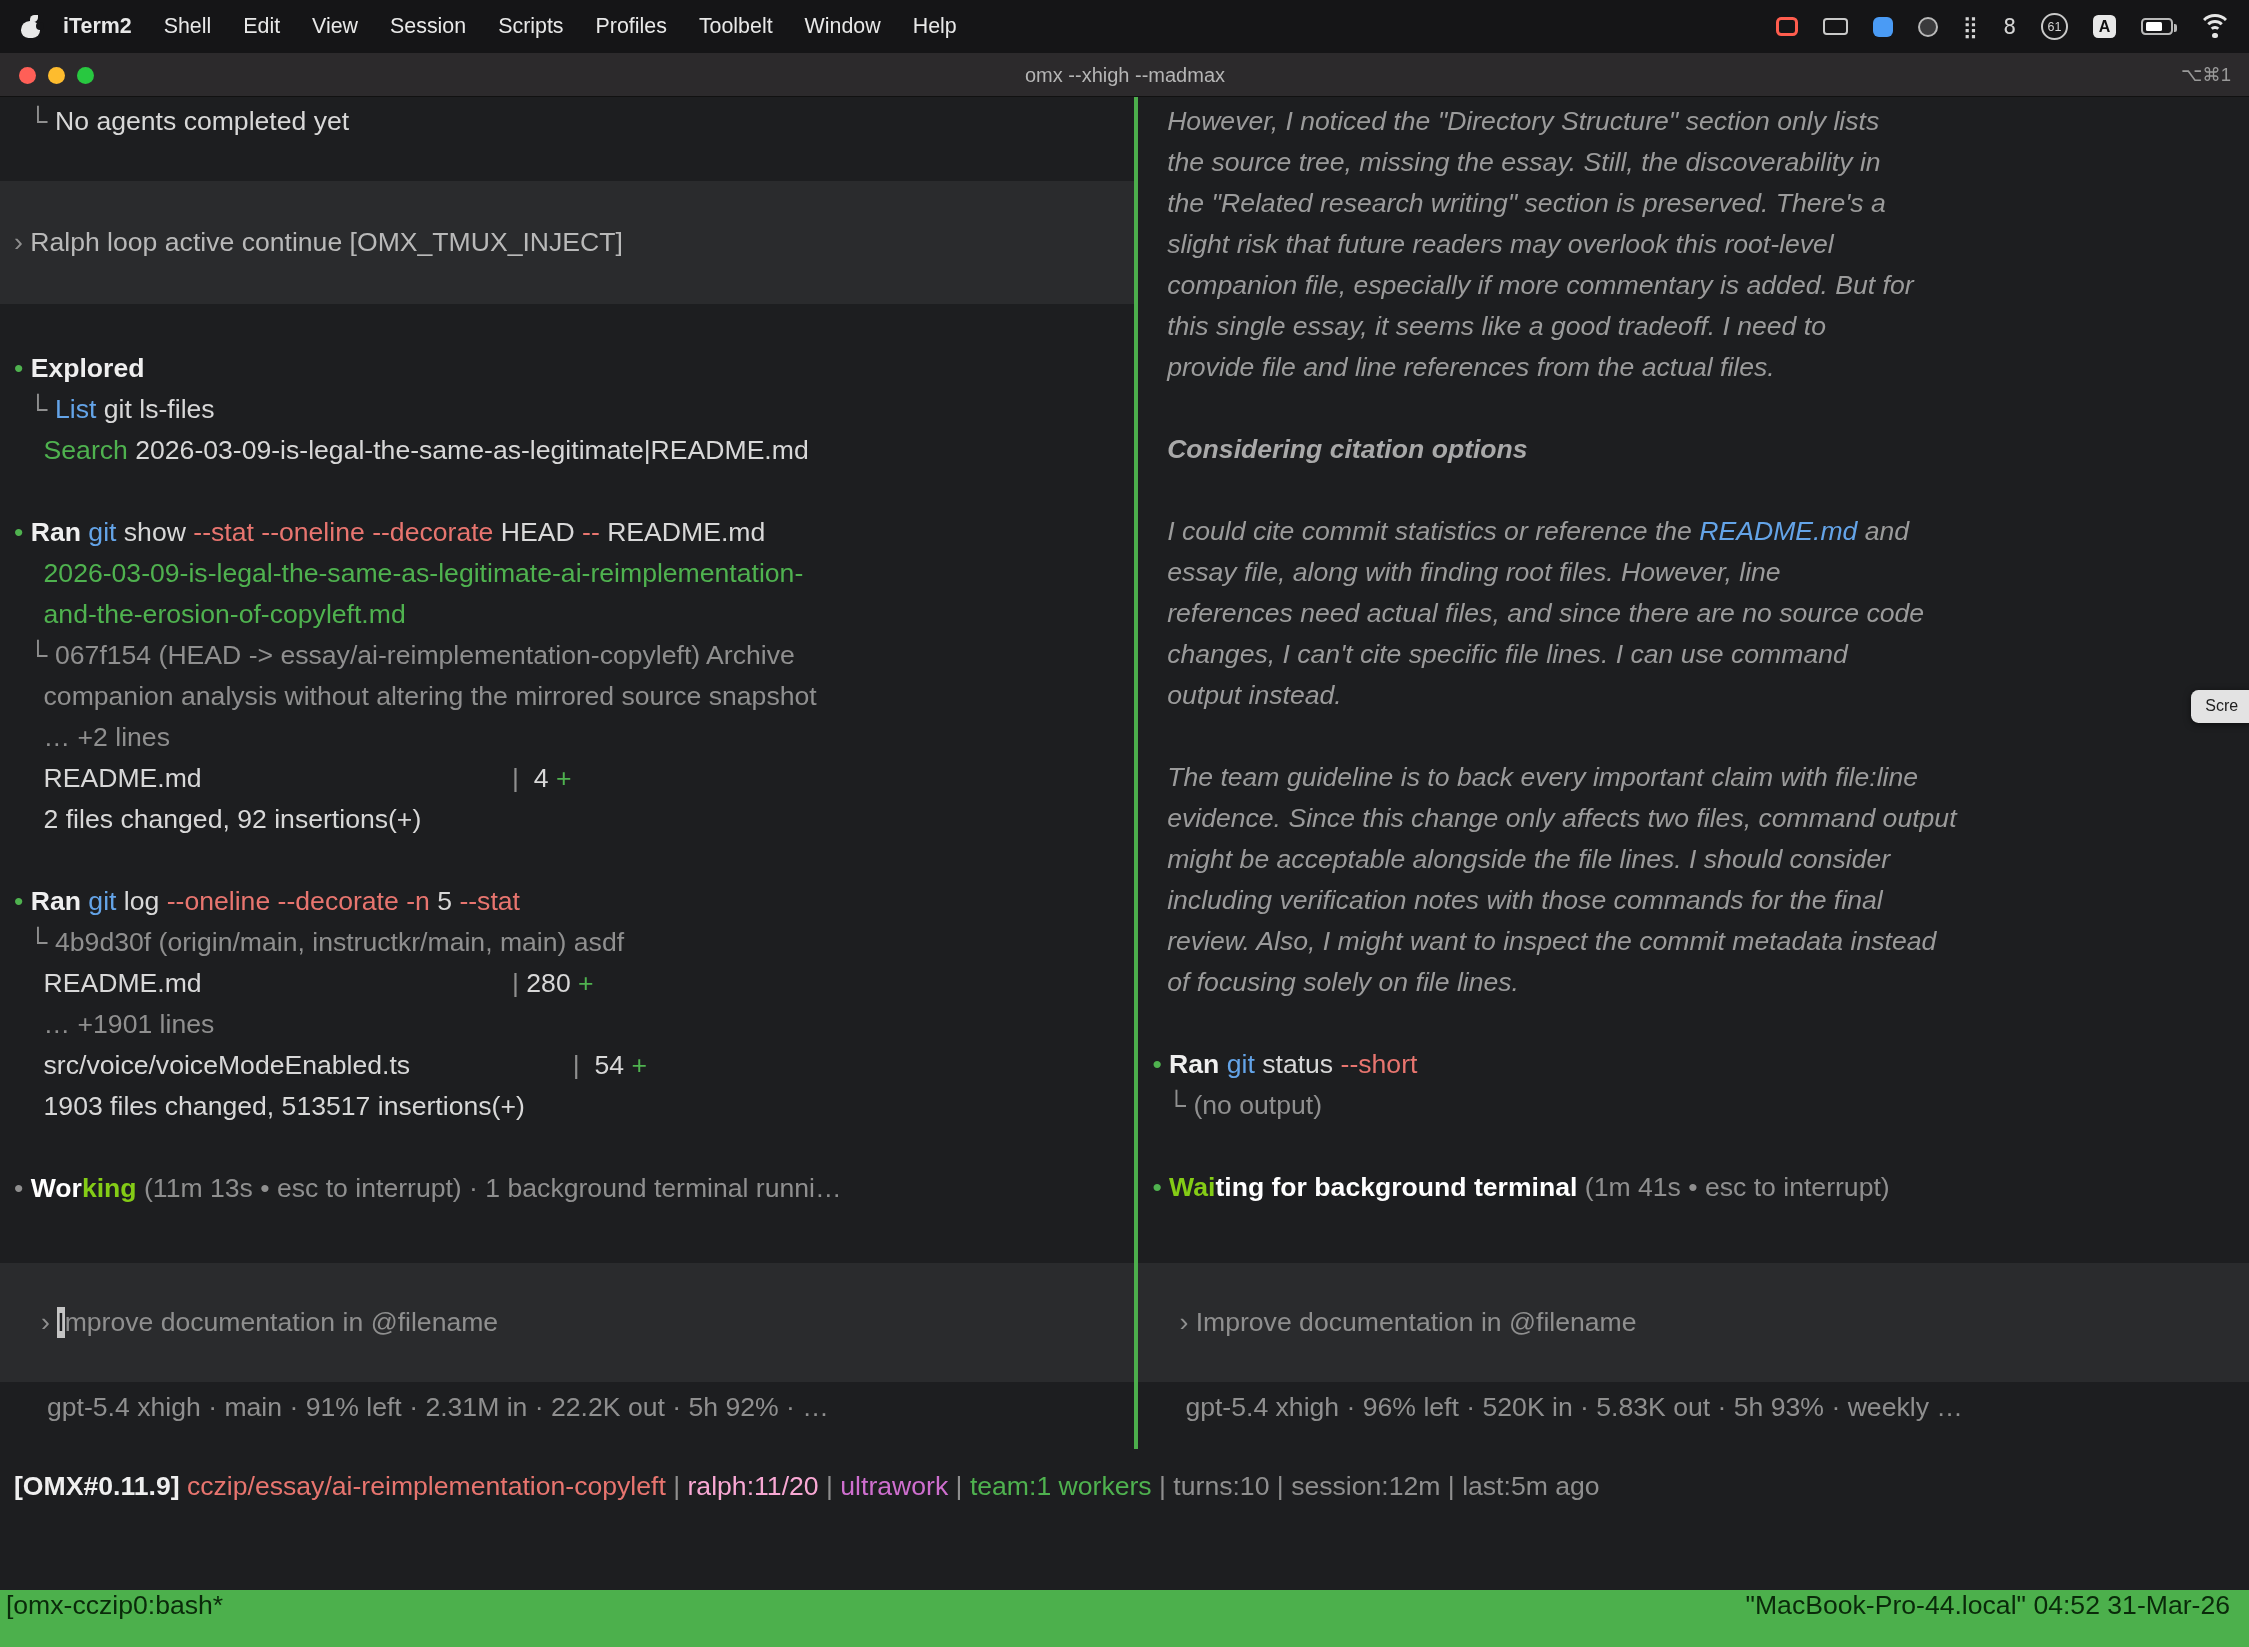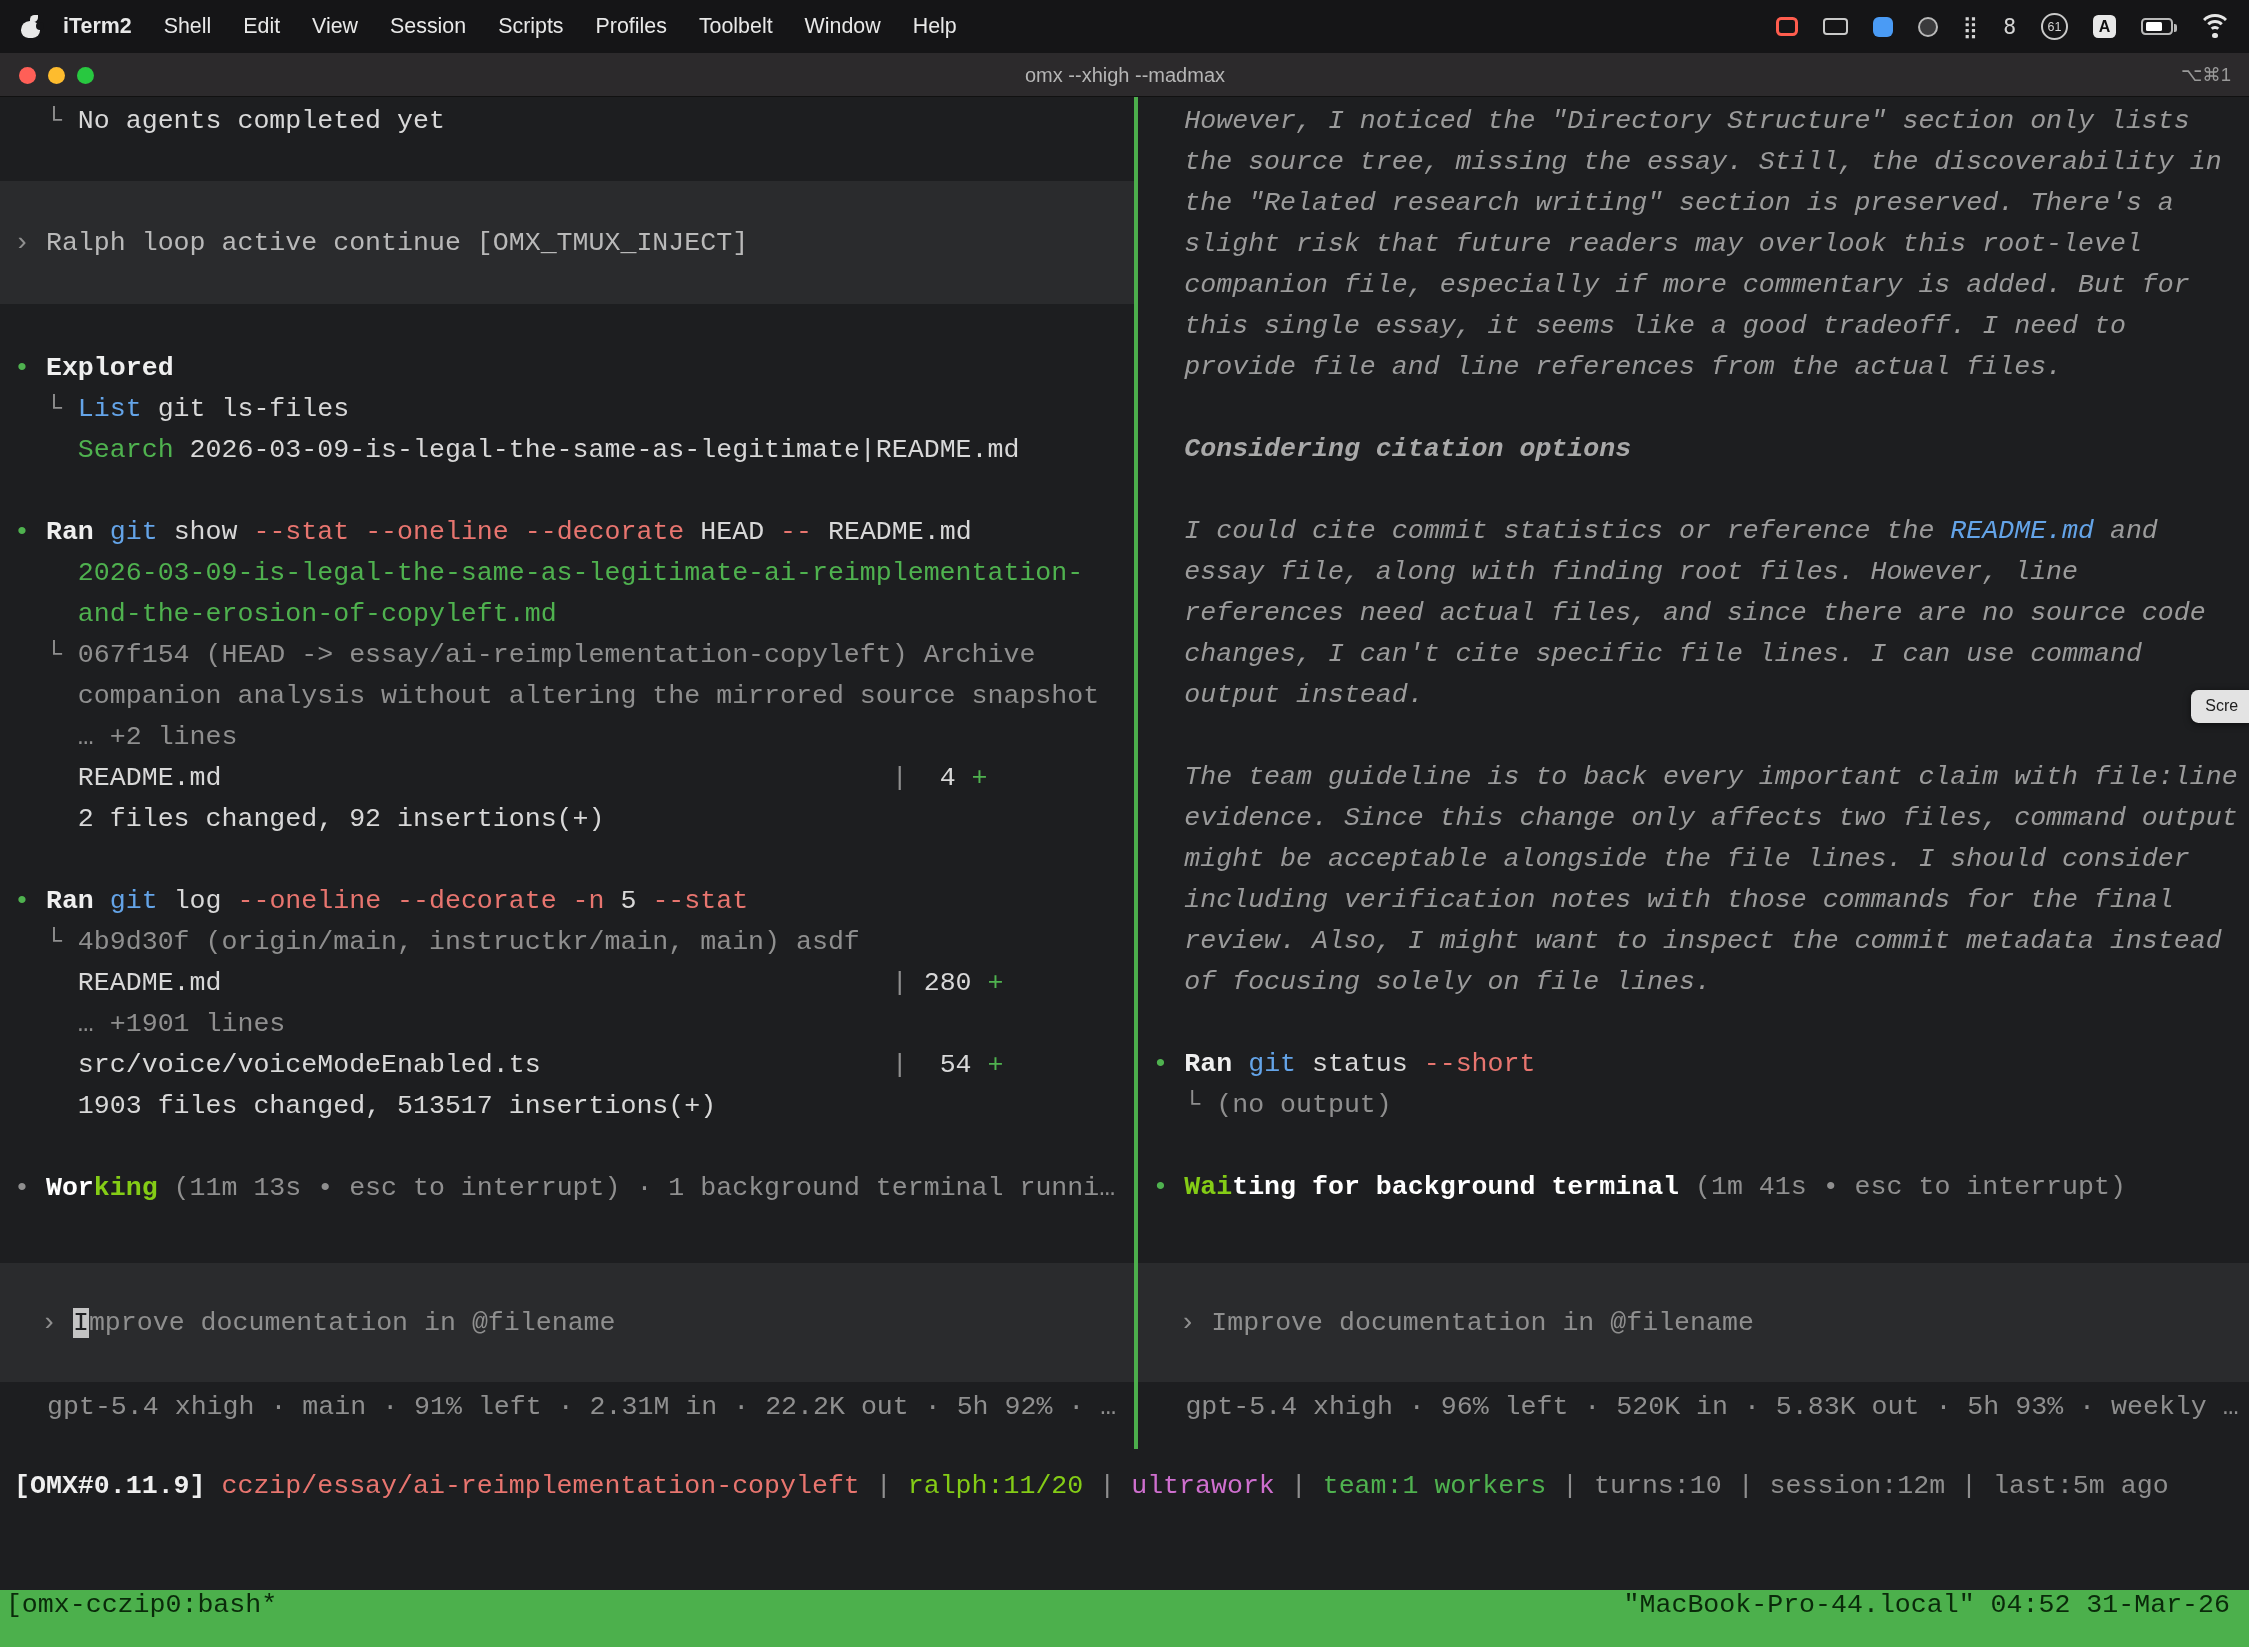--- a/index.html
+++ b/index.html
@@ -38,21 +38,21 @@
 
   
   .title-bar{position:absolute;top:53px;left:0;right:0;height:44px;background:#2c2a2c;border-bottom:0.7px solid #111}
   .traffic{position:absolute;left:19px;top:0;height:44px;display:flex;align-items:center;gap:11.8px}
   .tl{width:17px;height:17px;border-radius:50%}
   .tl.red{background:#ff5f57}.tl.yel{background:#febc2e}.tl.grn2{background:#28c840}
   .win-title{position:absolute;left:0;right:0;top:0;height:44px;display:flex;align-items:center;justify-content:center;color:#b5b5b5;font-size:20px}
   .win-short{position:absolute;right:19px;top:0;height:44px;display:flex;align-items:center;color:#9a9a9a;font-size:18.5px}
 
   
-  .term{position:absolute;top:97px;left:0;right:0;bottom:0;display:flex;flex-direction:column;background:#1d1e20;font-family:Liberation Mono, monospace;font-size:26.6px;color:#d8d8d8}
+  .term{position:absolute;top:97px;left:0;right:0;bottom:0;display:flex;flex-direction:column;background:#1d1e20;font-family:Liberation Sans, sans-serif;font-size:26.6px;color:#d8d8d8}
   .panes{display:flex;height:1352px}
   .pane{display:flex;flex-direction:column;padding-top:4.4px;padding-bottom:21.4px;overflow:hidden}
   .pane.left{width:1134px}
   .divider{width:4.4px;background:#4cae4c}
   .pane.right{flex:1}
   .tline{height:41px;line-height:41px;white-space:pre;padding-left:14px;overflow:hidden}
   .banner{margin:39px 0 44px;height:123px;background:#2a2b2d;display:flex;align-items:center;padding-left:14px;white-space:pre}
   .inputbox{margin-top:auto;height:119px;background:#2a2b2d;display:flex;align-items:center;padding-left:41px;white-space:pre}
   .statusline{margin-top:4.4px;height:41px;line-height:41px;padding-left:47px;white-space:pre;overflow:hidden}
   .omx-status{margin-top:17px;height:41px;line-height:41px;padding-left:14px;white-space:pre;overflow:hidden}
@@ -60,21 +60,21 @@
   
   .fg{color:#d8d8d8}
   .dim{color:#8f8f8f}
   .mid{color:#b9b9b9}
   .b{color:#efefef;font-weight:bold}
   .bb{color:#ffffff;font-weight:bold}
   .db{color:#84cc16;font-weight:bold}
   .grn{color:#4fb24f}
   .blu{color:#64a4e8}
   .red{color:#e8756f}
-  .yel{color:#84cc16}
+  .yel{color:#f9a8d4}
   .mag{color:#cf6fcf}
   .it{color:#9b9b9b;font-style:italic}
   .itb{color:#a9a9a9;font-style:italic;font-weight:bold}
   .itblu{color:#64a4e8;font-style:italic}
   .cur{background:#c4c4c4;color:#1d1e20}
 
   
   .tmux-bar{margin-top:auto;height:58px;background:#4cb04c;color:#0a2a0a;display:flex;align-items:flex-start;justify-content:space-between;padding:0 20px 0 5.9px;white-space:pre}
 
   

